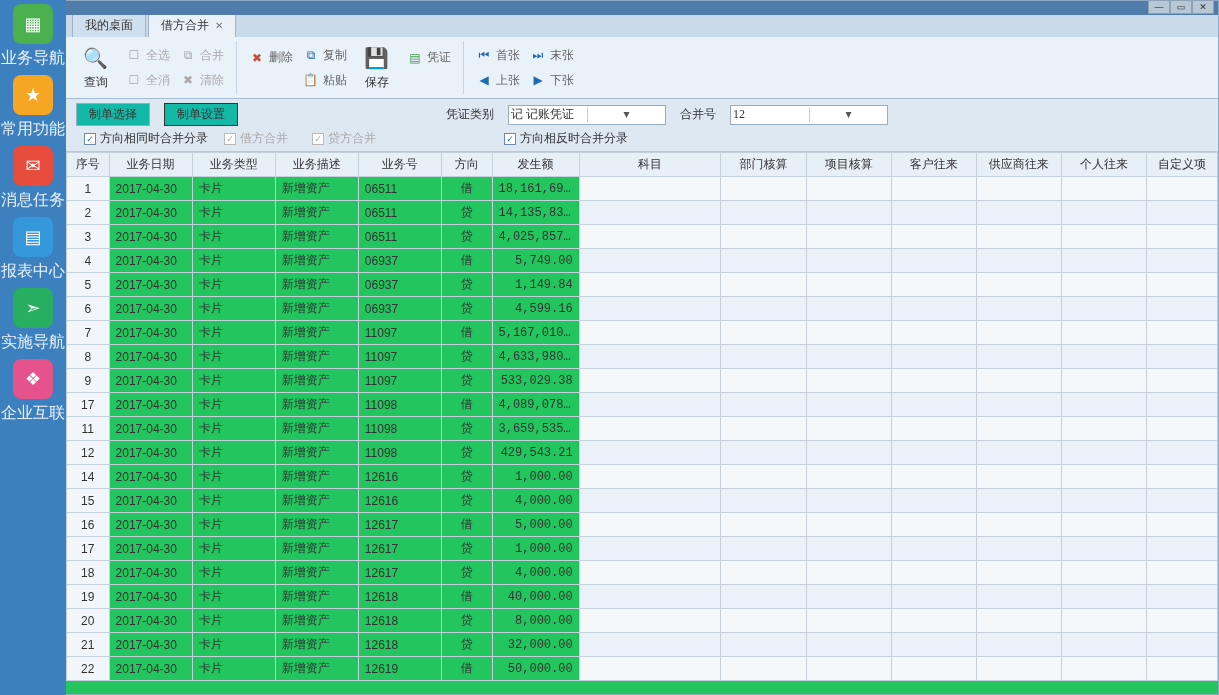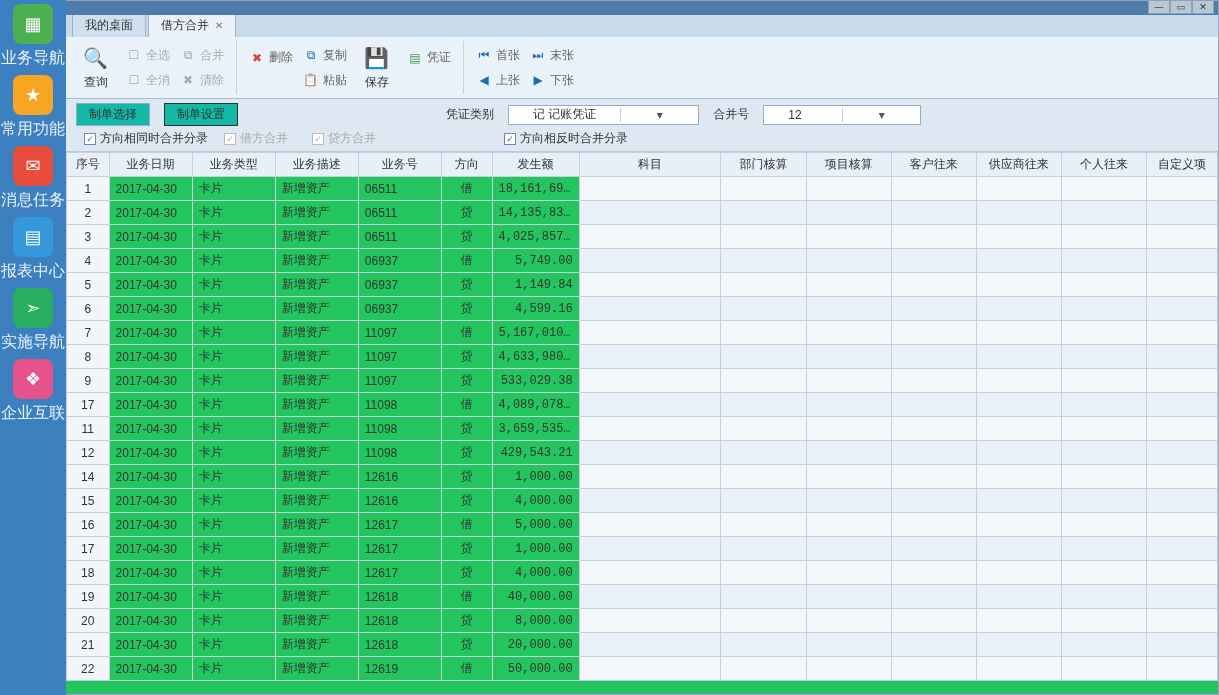--- a/index.html
+++ b/index.html
@@ -91,21 +91,21 @@
     border-bottom:1px solid #b7c9da;
     padding:4px 10px;
     display:flex;
     flex-direction:column;
     gap:4px;
   }
   .fb-row1 { display:flex; align-items:center; gap:14px;}
   .sel-btn { padding:2px 12px; border:1px solid #97adc3; background:#14b8a6; cursor:pointer;}
   .sel-btn.active { border:1px solid #333;}
   .combo { display:inline-flex; align-items:center; border:1px solid #97adc3; background:#fff; height:20px;}
-  .combo span { padding:0 24px; min-width:78px;}
+  .combo span { padding:0 2px; min-width:78px;font-family:Liberation Serif, serif;}
   .combo .dd { width:16px; text-align:center; border-left:1px solid #c4d0dc; color:#555;}
   .fb-row2 { display:flex; align-items:center; gap:24px; padding-left:8px;}
   .chk { display:inline-flex; align-items:center; gap:4px;}
   .chkbox { width:12px; height:12px; border:1px solid #6f8aa5; background:#fff; display:inline-flex; align-items:center; justify-content:center; font-size:9px; color:#2b6cb0;}
   .chk.disabled { color:#aaa;}
   .chk.disabled .chkbox{ border-color:#bbb; color:#aaa;}
   
   
   .table-wrap { flex:1; overflow:auto; background:#22c55e;}
   table { border-collapse:collapse; width:100%; table-layout:fixed;}
@@ -646,21 +646,21 @@
               <td class="shade"></td>
               <td class="shade"></td>
             </tr>
             <tr>
               <td class="seq">21</td>
               <td>2017-04-30</td>
               <td>卡片</td>
               <td>新增资产</td>
               <td>12618</td>
               <td class="center">贷</td>
-              <td class="num">20,000.00</td>
+              <td class="num">32,000.00</td>
               <td class="shade"></td>
               <td class="shade"></td>
               <td class="shade"></td>
               <td class="shade"></td>
               <td class="shade"></td>
               <td class="shade"></td>
               <td class="shade"></td>
             </tr>
             <tr>
               <td class="seq">22</td>

